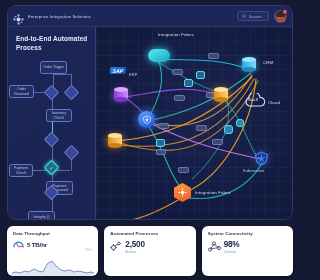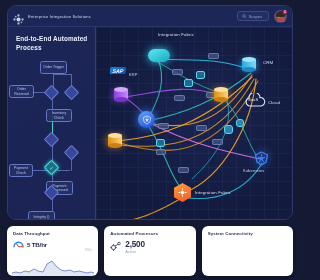--- a/index.html
+++ b/index.html
@@ -380,15 +380,31 @@
         </svg>
         <div>
           <div class="card-val">2,500</div>
           <div class="card-sub">Active</div>
         </div>
       </div>
     </div>
 
     <div class="card">
       <div class="card-title">System Connectivity</div>
+      <div class="card-row">
+        <svg width="13" height="11" viewBox="0 0 26 22">
+          <g stroke="#2b3358" stroke-width="1.5" fill="none">
+            <line x1="5" y1="16" x2="12" y2="6"></line>
+              <line x1="12" y1="6" x2="21" y2="13"></line>
+            <line x1="5" y1="16" x2="21" y2="13"></line>
+          </g>
+          <circle cx="12" cy="5" r="3.1" fill="none" stroke="#2b3358" stroke-width="1.6"></circle>
+          <circle cx="4" cy="17" r="3.1" fill="none" stroke="#2b3358" stroke-width="1.6"></circle>
+          <circle cx="22" cy="14" r="3.1" fill="none" stroke="#2b3358" stroke-width="1.6"></circle>
+        </svg>
+        <div>
+          <div class="card-val">98%</div>
+          <div class="card-sub">Uptime</div>
+        </div>
+      </div>
     </div>
   </div>
 </div>
 
 </body></html>

